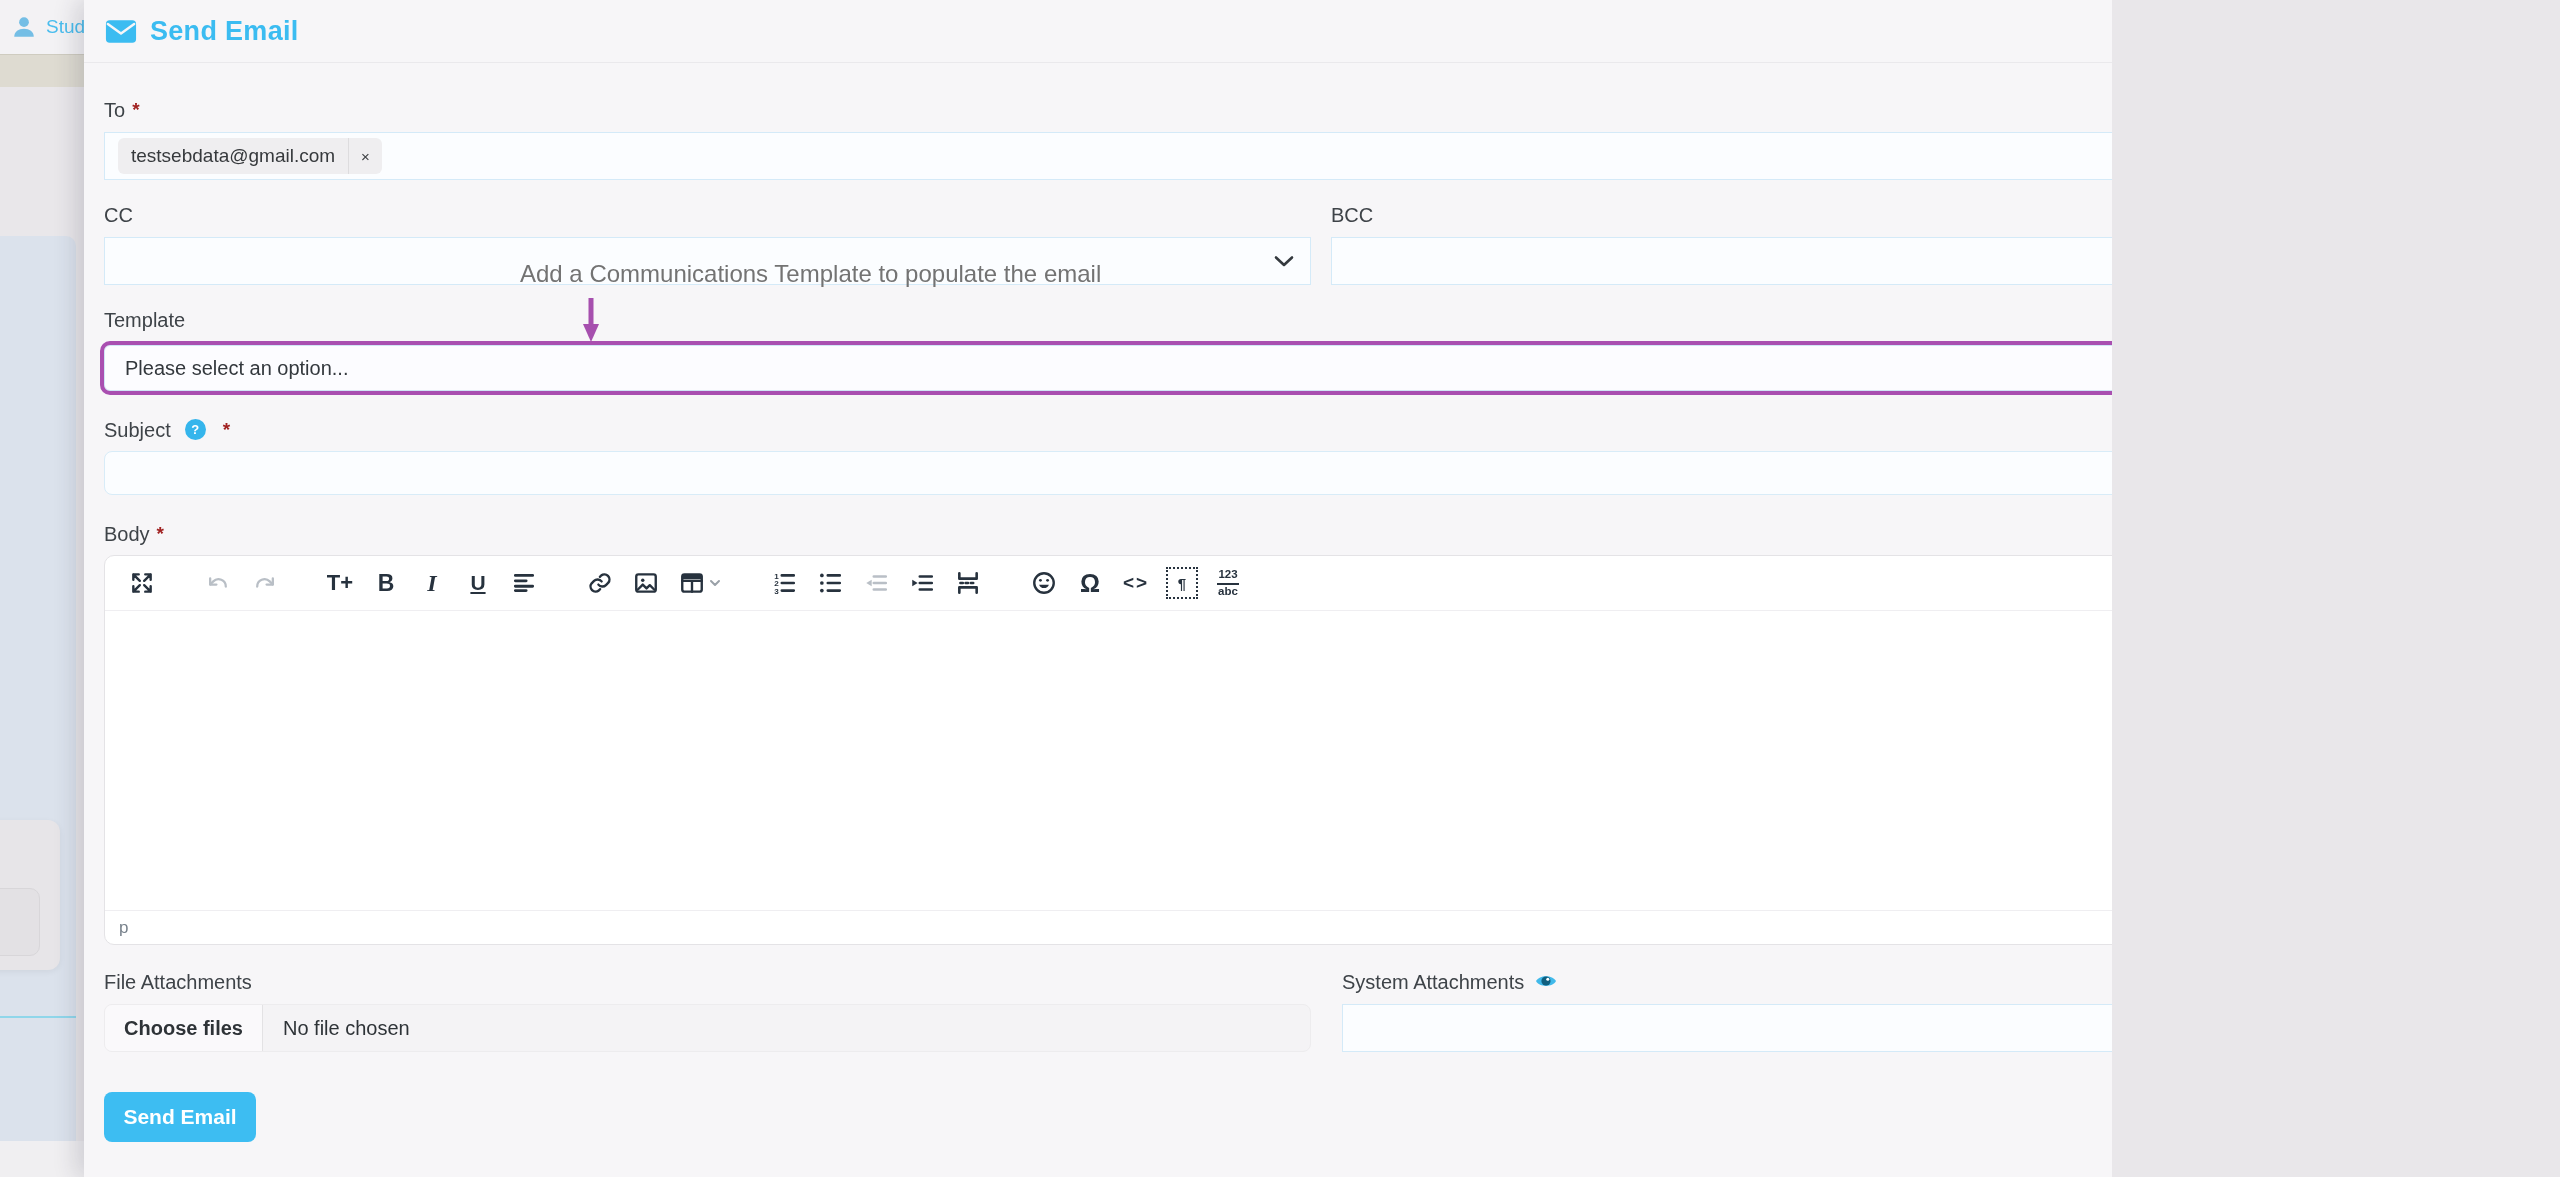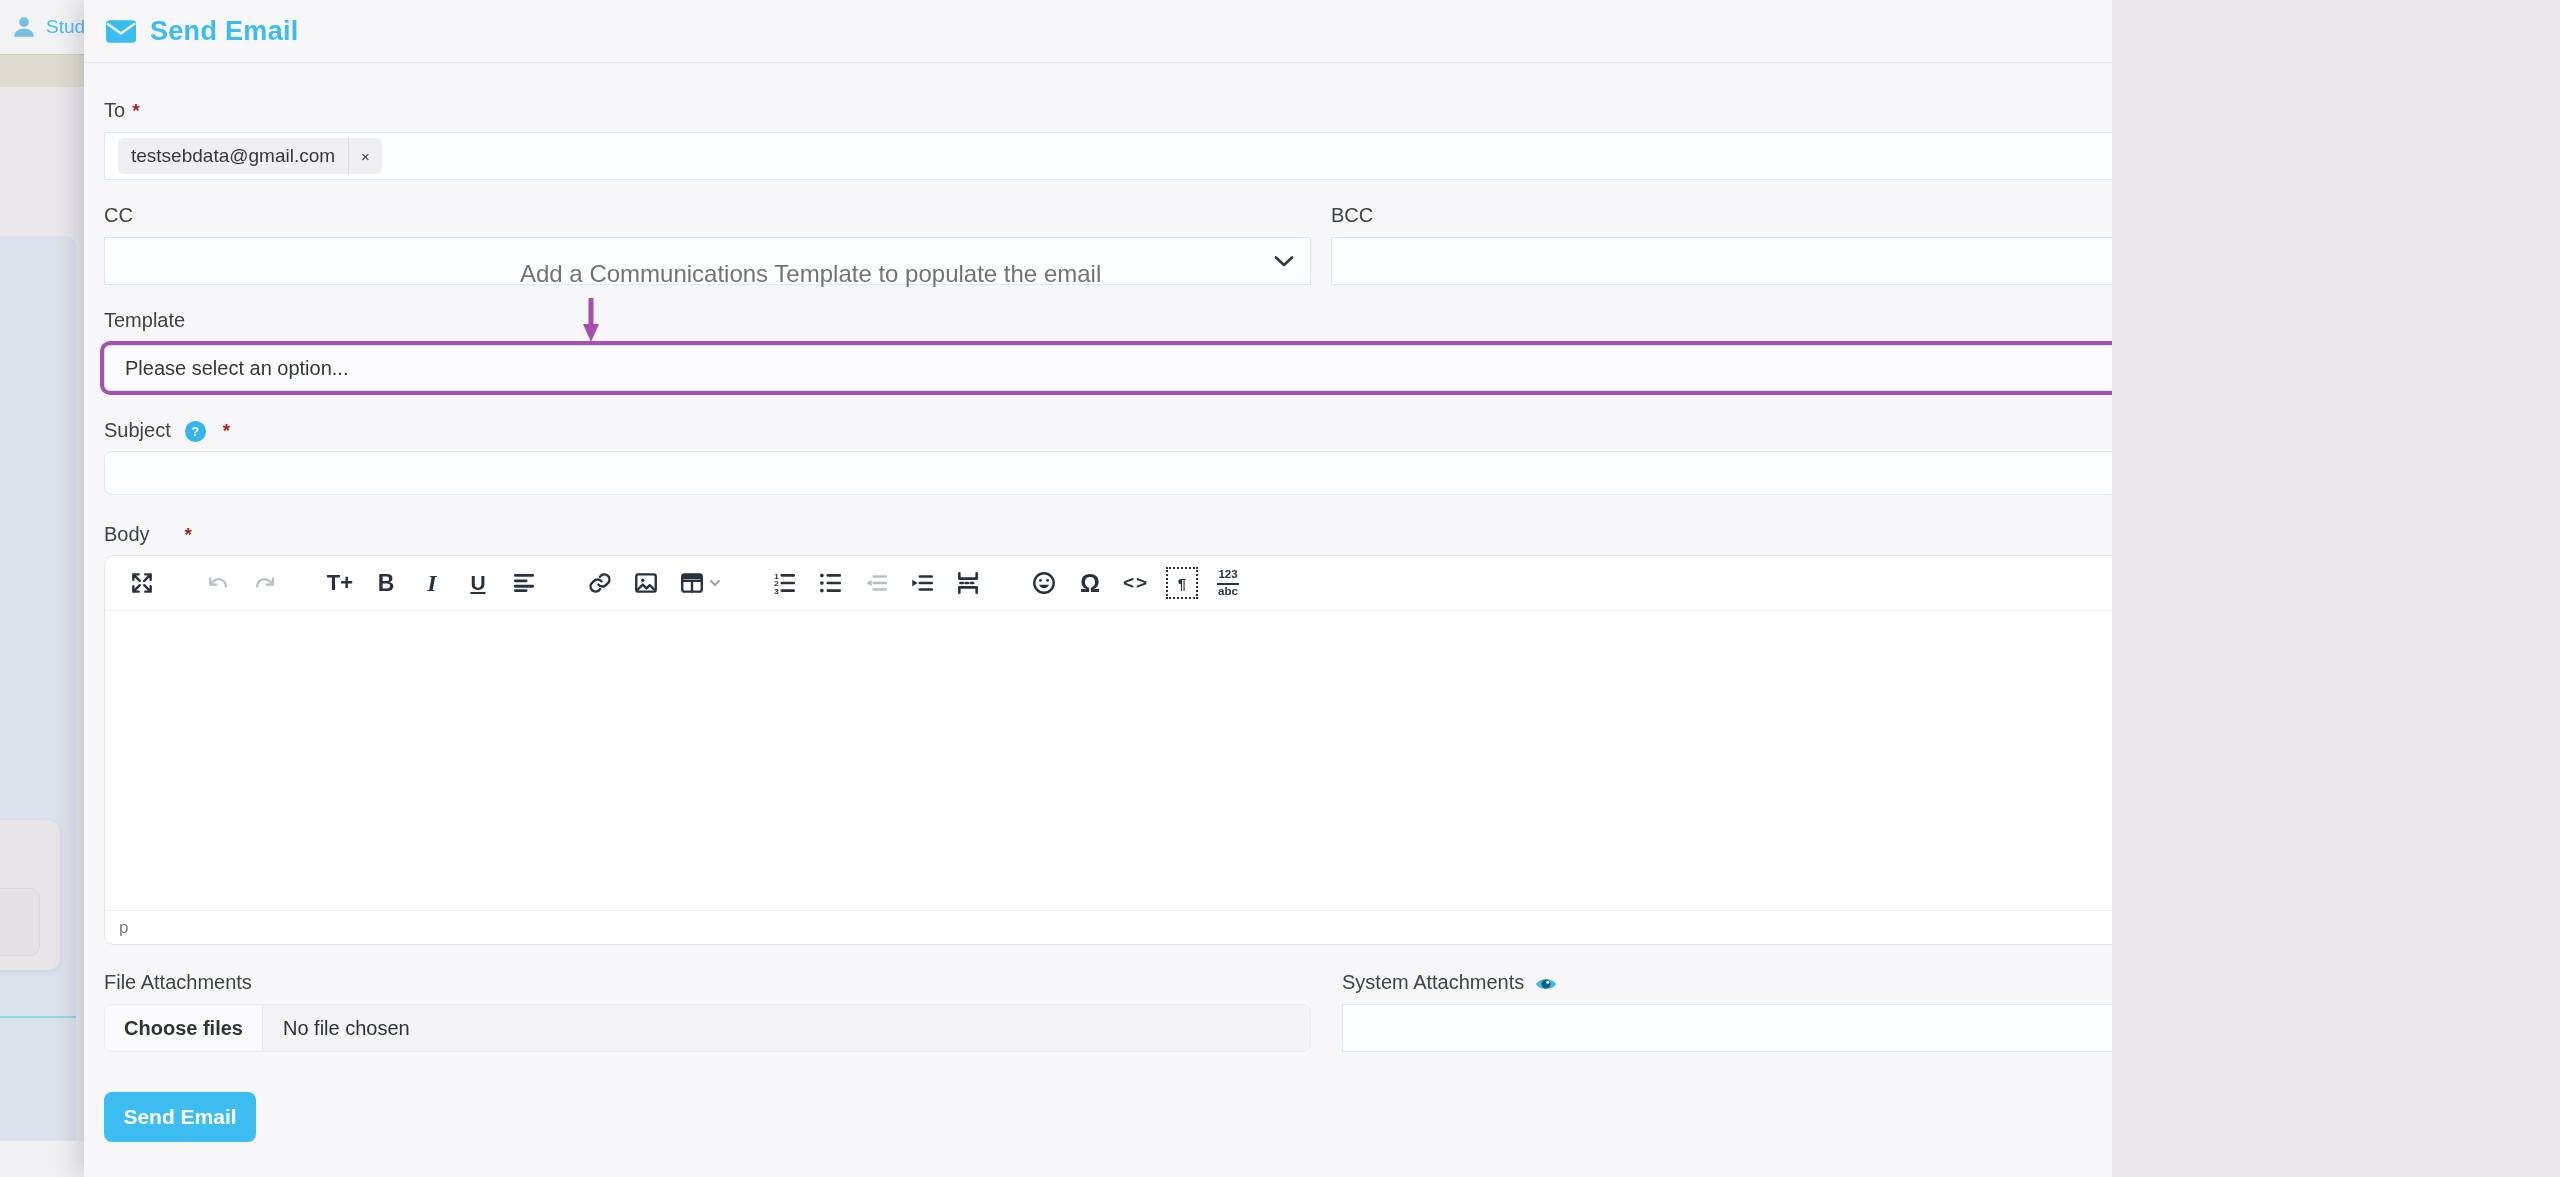--- a/index.html
+++ b/index.html
@@ -20,21 +20,21 @@
 
   
   .modal { position:absolute; left:84px; top:0; width:2476px; height:1177px; background:#f7f6f8; box-shadow:-8px 0 22px rgba(40,40,60,.16); }
   .modal-header { height:63px; border-bottom:1px solid #eae9ec; display:flex; align-items:center; padding-left:21px; position:relative; box-sizing:border-box; }
   .modal-title { color:#3bbcf1; font-size:27px; font-weight:bold; margin-left:13px; letter-spacing:.3px; }
   .close-btn { position:absolute; right:30px; top:15px; width:32px; height:32px; background:none; border:none; padding:0; cursor:pointer; }
 
   .modal-body { position:relative; padding:0 16px 0 20px; }
   .lbl { font-size:20px; color:#3e4348; }
   .req { color:#a12222; margin-left:7px; font-size:19px; font-weight:bold; }
-  .lblrow { display:flex; align-items:flex-end; }
+  .lblrow { display:flex; align-items:flex-start; }
 
   .select-box { background:#fbfdff; border:1px solid #d4eaf8; border-radius:0; height:46px; position:relative; display:flex; align-items:center; box-sizing:content-box; cursor:pointer; }
   .chev { position:absolute; right:15px; top:50%; transform:translateY(-50%); }
 
   .row-to-label { margin-top:36px; }
   .to-box { margin-top:10px; padding:0 13px; }
   .chip { display:flex; align-items:center; height:36px; background:#efeef0; border-radius:6px; font-size:19px; color:#36393c; }
   .chip-text { padding:0 13px; }
   .chip-x { padding:0 12px; border-left:1px solid #dddcde; font-size:15px; color:#3a3d40; height:100%; display:flex; align-items:center; cursor:pointer; }
 
@@ -47,21 +47,21 @@
   .annotation-arrow { position:absolute; left:496px; top:296px; z-index:6; }
 
   .row-template-label { margin-top:24px; }
   .template-box { margin-top:13px; height:44px; background:#fcfcff; border:1px solid #d0e6f5; outline:4px solid #a94fb0; border-radius:6px; display:flex; align-items:center; padding:0 20px; position:relative; cursor:pointer; }
   .template-text { font-size:20px; color:#33383d; }
 
   .row-subject-label { margin-top:28px; gap:10px; }
   .help-badge { width:21px; height:21px; border-radius:50%; background:#35b5ec; color:#fff; font-size:13px; font-weight:bold; display:flex; align-items:center; justify-content:center; margin-left:4px; }
   .subject-input { display:block; margin-top:9px; height:44px; border:1px solid #d8ecf8; border-radius:8px; background:#fbfdff; width:100%; box-sizing:border-box; font-size:20px; padding:0 16px; font-family:inherit; color:#33383d; outline:none; }
 
-  .row-body-label { margin-top:28px;gap:28px; }
+  .row-body-label { margin-top:28px; }
   .editor { margin-top:9px; border:1px solid #e4e3e6; border-radius:10px; background:#fff; overflow:hidden; }
   .ed-toolbar { height:54px; display:flex; align-items:center; padding-left:14px; border-bottom:1px solid #efeef1; }
   .tb { width:46px; height:40px; display:flex; align-items:center; justify-content:center; background:none; border:none; color:#27323e; cursor:pointer; padding:0; font-family:inherit; }
   .tb.dis { color:#b9bfc6; }
   .tb svg { stroke:currentColor; fill:none; stroke-width:2.2; stroke-linecap:round; stroke-linejoin:round; }
   .gap { width:30px; flex:0 0 auto; }
   .g-fontsize { font-size:22px; font-weight:600; }
   .g-bold { font-size:23px; font-weight:800; }
   .g-italic { font-family:"Liberation Serif", serif; font-style:italic; font-size:24px; font-weight:600; }
   .g-under { font-size:21px; font-weight:600; text-decoration:underline; }

